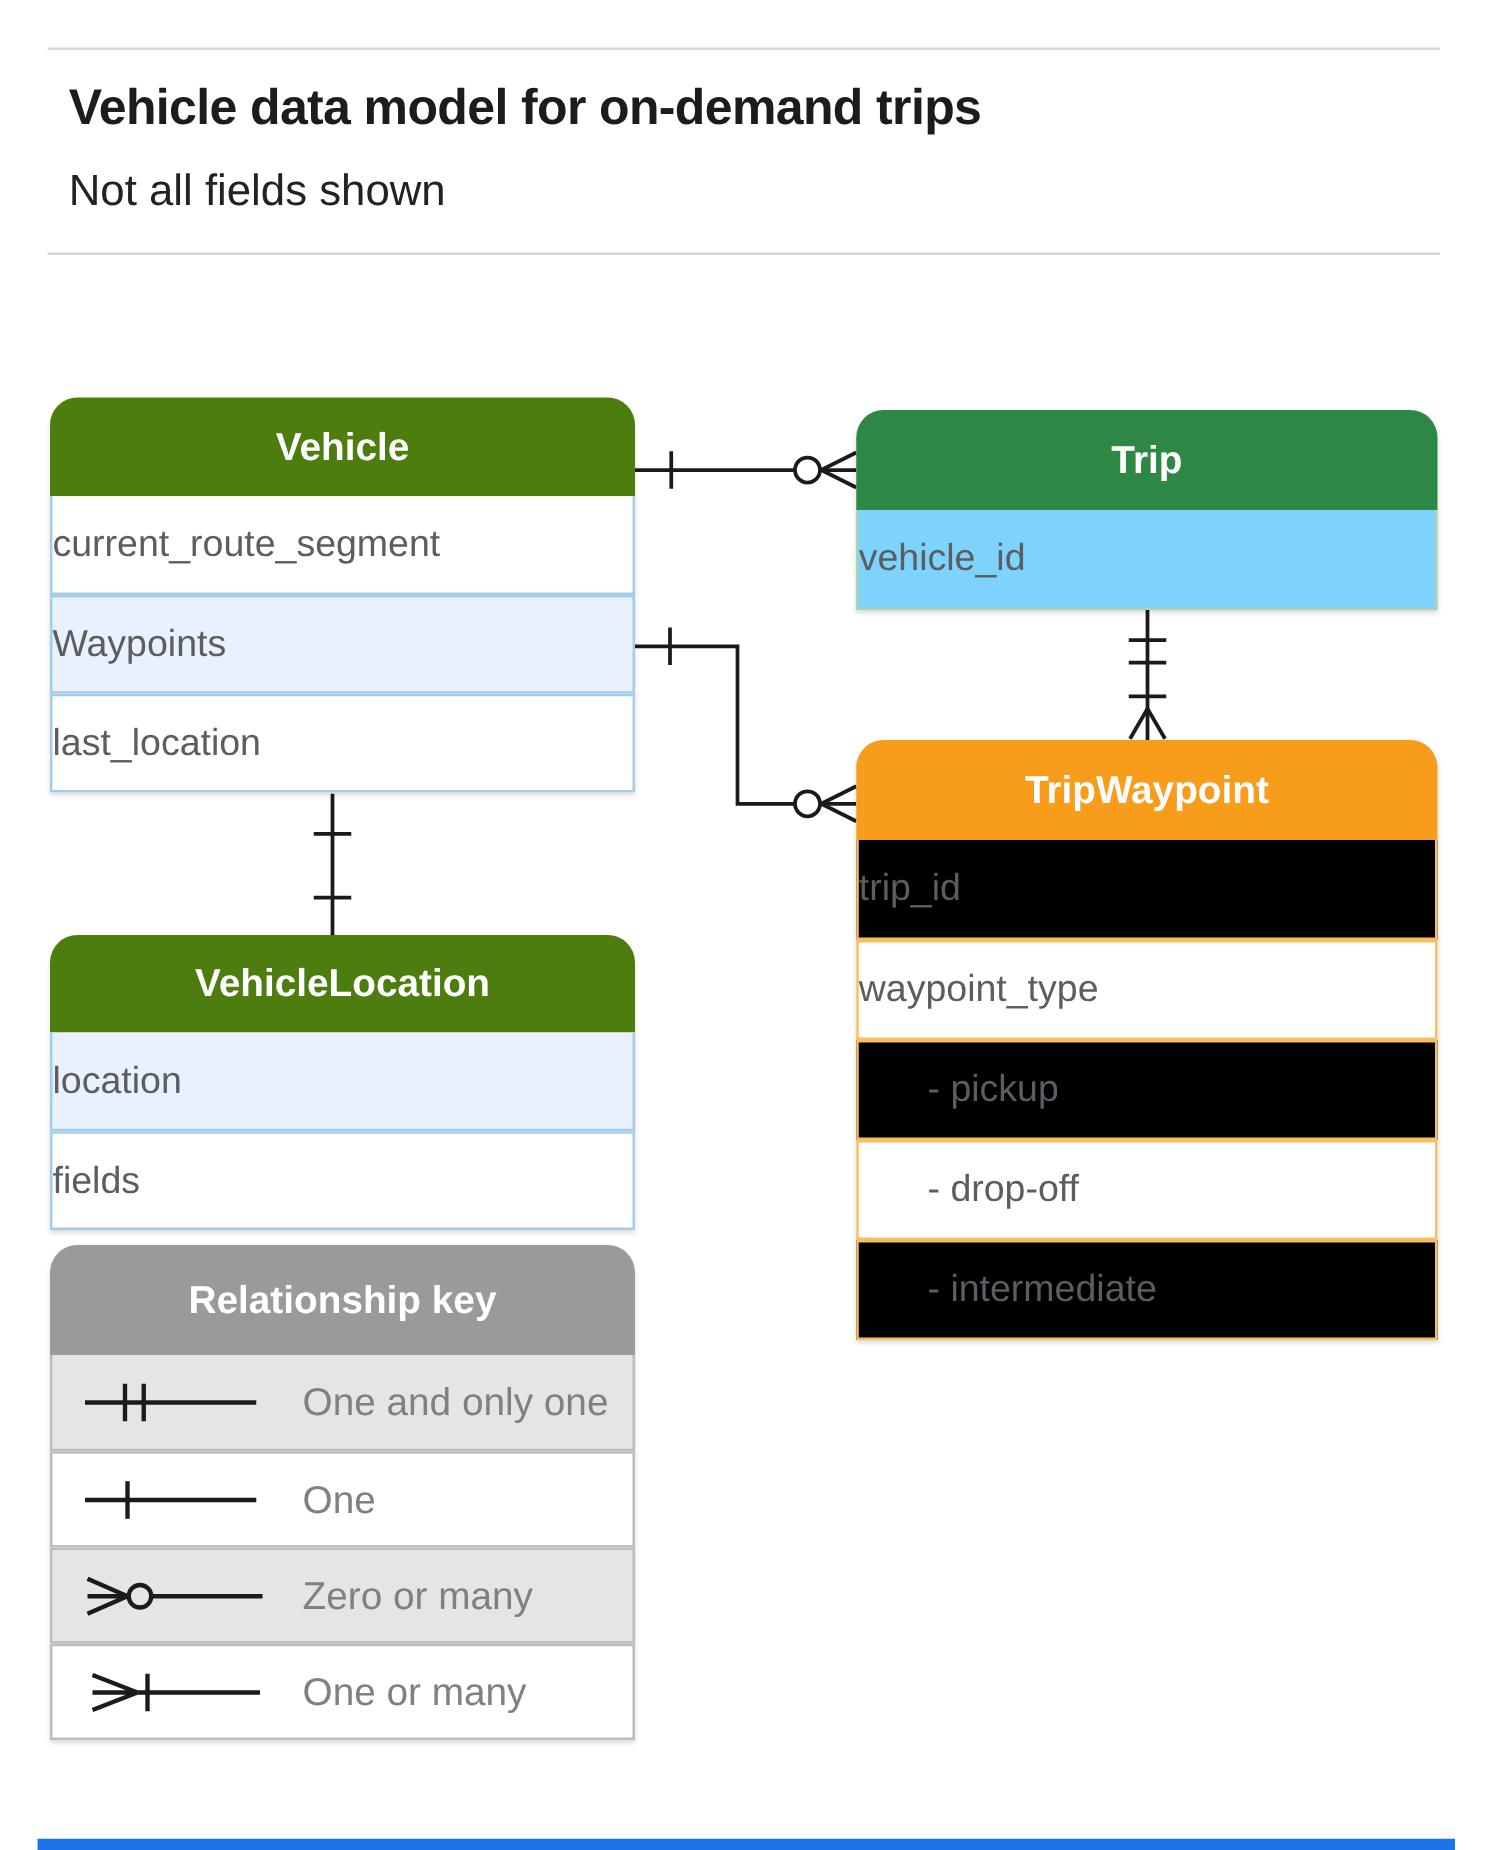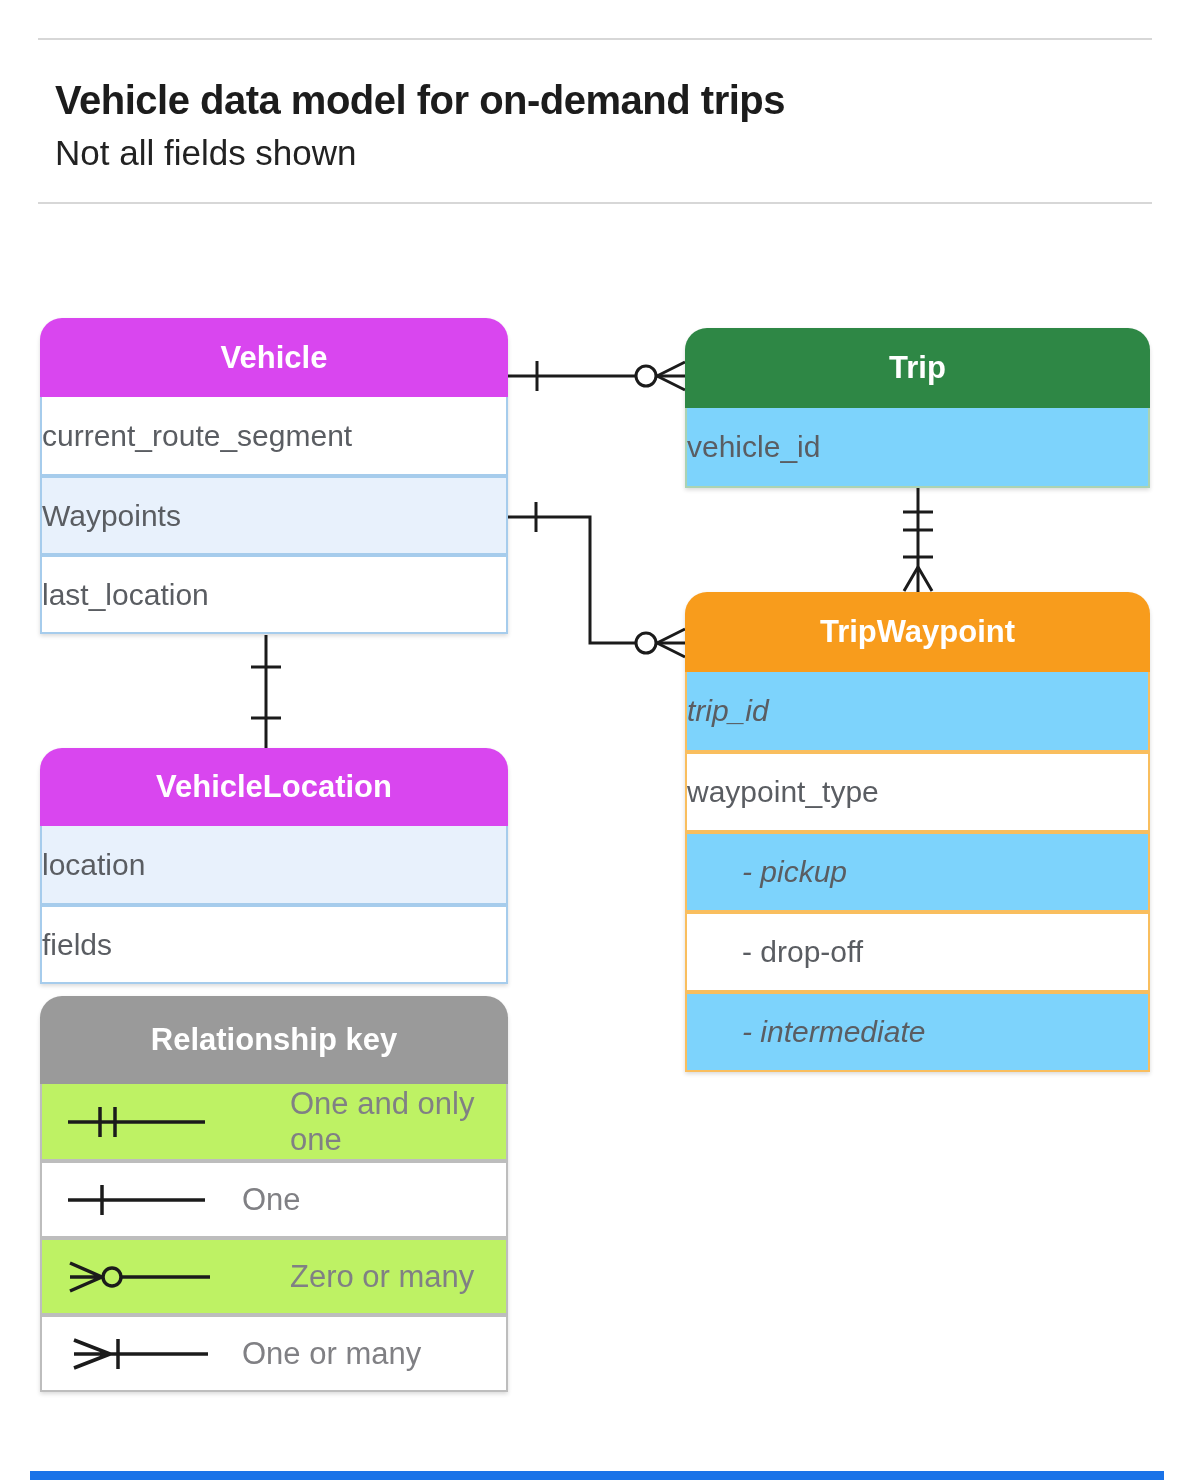--- a/index.html
+++ b/index.html
@@ -1,40 +1,40 @@
 <!DOCTYPE html>
 <html><head>
 <meta charset="utf-8">
 <style>
   html,body{margin:0;padding:0;background:#ffffff;}
   .canvas{position:relative;width:1190px;height:1480px;background:#ffffff;overflow:hidden;
           font-family:"Liberation Sans", sans-serif;}
   .hrule{position:absolute;left:38px;width:1114px;height:2px;background:#d7d7d7;}
-  .page-title{position:absolute;left:55px;top:78px;font-size:40px;font-weight:bold;color:#1c1c1c;letter-spacing:-0.5px;}
+  .page-title{position:absolute;left:55px;top:64px;font-size:40px;font-weight:bold;color:#1c1c1c;letter-spacing:-0.5px;}
   .page-subtitle{position:absolute;left:55px;top:133px;font-size:35px;color:#222222;}
 
   .entity{position:absolute;border-radius:24px 24px 0 0;box-shadow:0 2px 4px rgba(0,0,0,0.15);}
   .entity .hdr{display:flex;align-items:center;justify-content:center;border-radius:22px 22px 0 0;
                color:#ffffff;font-weight:bold;font-size:31px;}
   .entity .row{display:flex;align-items:center;font-size:30px;color:#5a5d62;
                background:#ffffff;box-sizing:border-box;}
   .entity .row.indent{padding-left:55px;}
 
-  .theme-blue .hdr{background:#d946ef;}
+  .theme-blue .hdr{background:#4d7c0f;}
   .theme-blue .row{border:2px solid #a6ccec;border-top:none;}
   .theme-blue .row.shaded{background:#e8f1fc;}
   .theme-green .hdr{background:#2e8745;}
   .theme-green .row{border:2px solid #abd3b3;border-top:none;}
   .theme-green .row.shaded{background:#7dd3fc;}
   .theme-orange .hdr{background:#f89c1c;}
   .theme-orange .row{border:2px solid #f9be5e;border-top:none;}
-  .theme-orange .row.shaded{background:#7dd3fc;font-style:italic;}
+  .theme-orange .row.shaded{background:#000000;}
   .theme-gray .hdr{background:#9a9a9a;}
   .theme-gray .row{border:2px solid #bdbdbd;border-top:none;color:#808084;}
-  .theme-gray .row.shaded{background:#bef264;gap:48px;}
+  .theme-gray .row.shaded{background:#e5e5e5;}
 
   
   .entity .row + .row{border-top:2px solid;}
   .theme-blue .row + .row{border-top-color:#a6ccec;}
   .theme-orange .row + .row{border-top-color:#f9be5e;}
   .theme-gray .row + .row{border-top-color:#bdbdbd;}
 
   #entity-vehicle{left:40px;top:318px;width:468px;}
   #entity-vehicle .hdr{height:79px;}
   #entity-vehicle .row{height:79px;}

